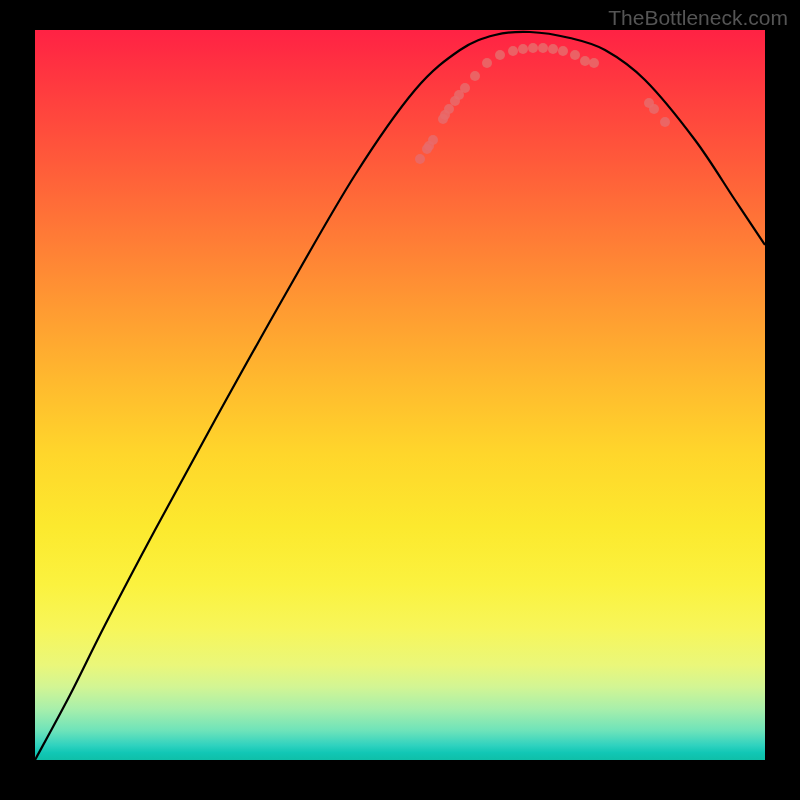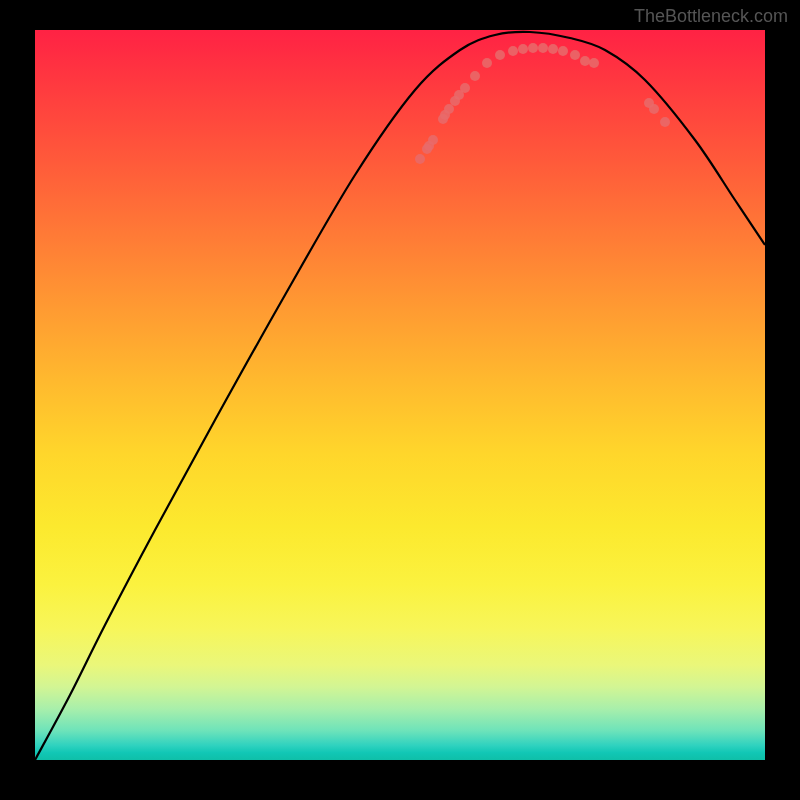--- a/index.html
+++ b/index.html
@@ -9,21 +9,21 @@
     background: #000;
     position: relative;
     overflow: hidden;
     font-family: Arial, sans-serif;
   }
   .watermark {
     position: absolute;
     top: 6px;
     right: 12px;
     color: #555;
-    font-size: 18px;
+    font-size: 21px;
     font-weight: 500;
     z-index: 10;
   }
   .plot {
     position: absolute;
     top: 30px;
     left: 35px;
     width: 730px;
     height: 730px;
     overflow: hidden;

